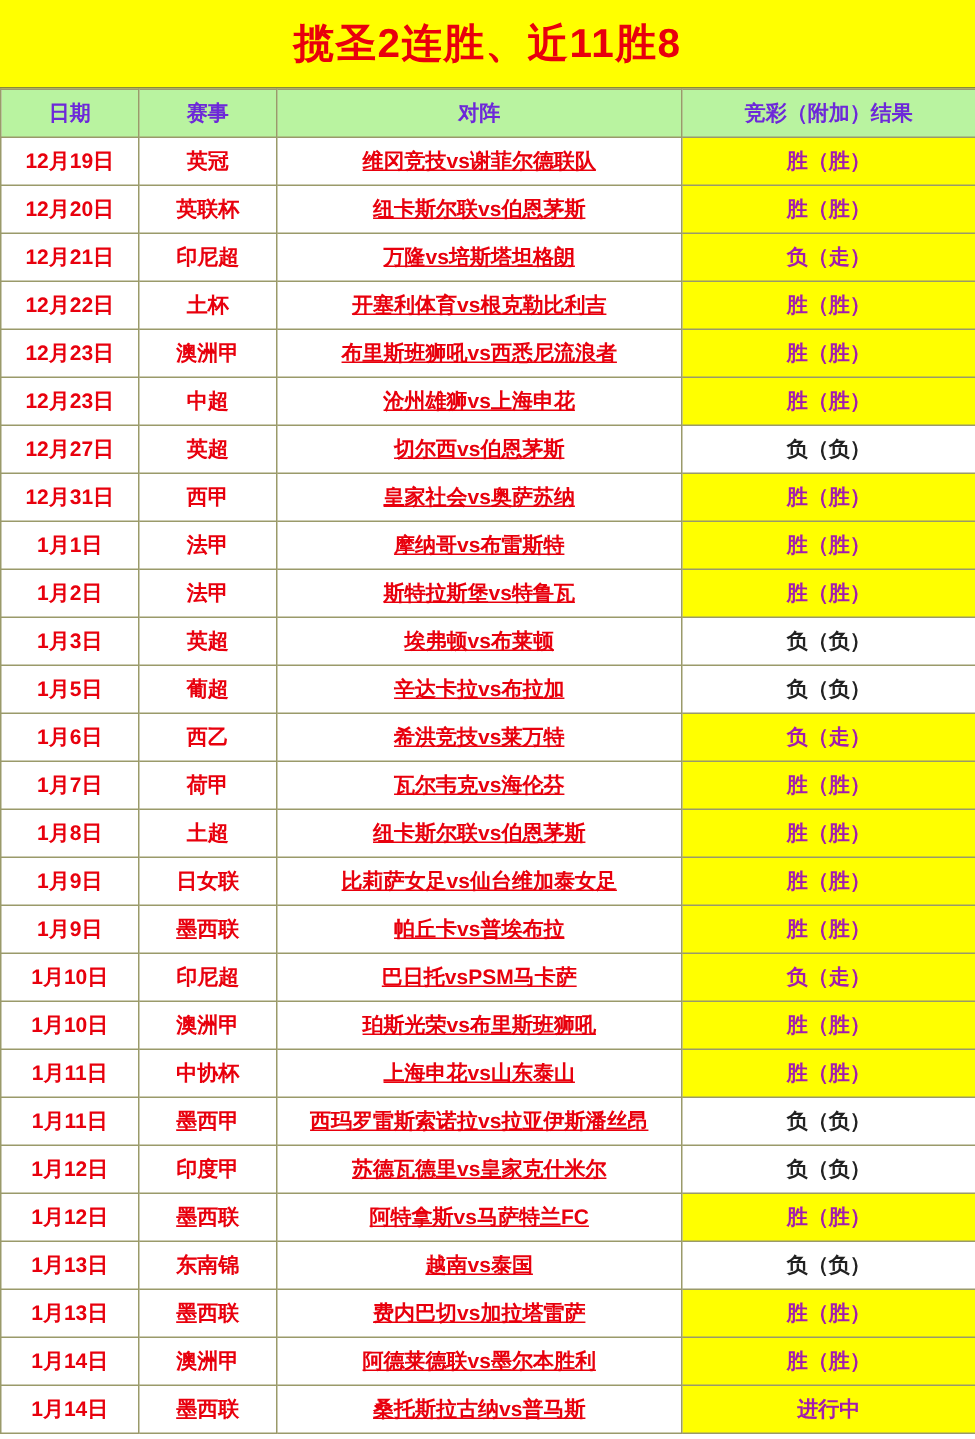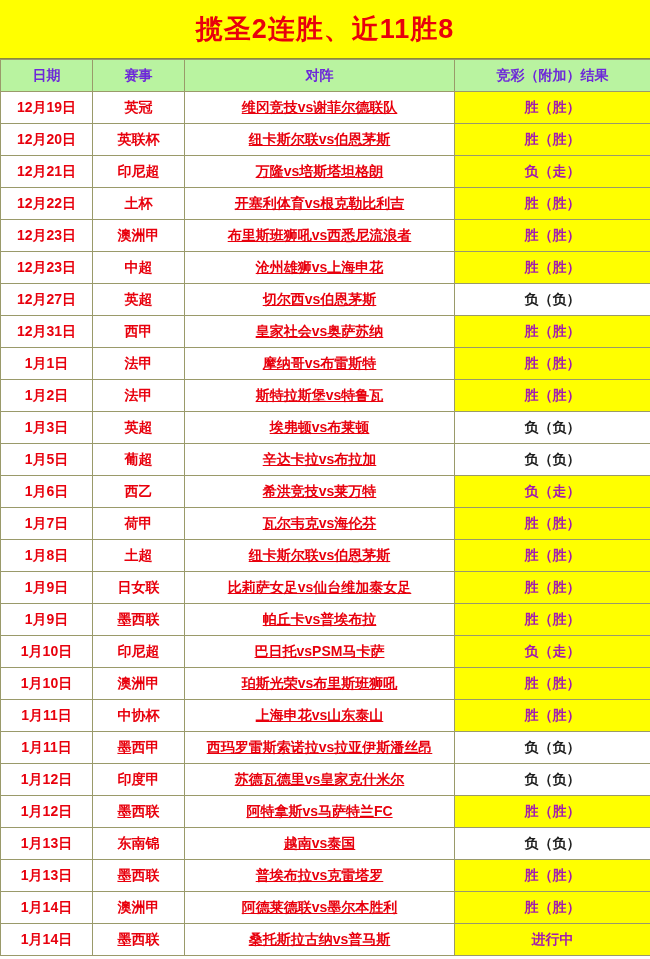--- a/index.html
+++ b/index.html
@@ -252,21 +252,21 @@
         </tr>
         <tr class="plain">
           <td class="date">1月13日</td>
           <td class="league">东南锦</td>
           <td class="match">越南vs泰国</td>
           <td class="result">负（负）</td>
         </tr>
         <tr class="hl">
           <td class="date">1月13日</td>
           <td class="league">墨西联</td>
-          <td class="match">普埃布拉vs克雷塔罗</td>
+          <td class="match">费内巴切vs加拉塔雷萨</td>
           <td class="result">胜（胜）</td>
         </tr>
         <tr class="hl">
           <td class="date">1月14日</td>
           <td class="league">澳洲甲</td>
           <td class="match">阿德莱德联vs墨尔本胜利</td>
           <td class="result">胜（胜）</td>
         </tr>
         <tr class="hl">
           <td class="date">1月14日</td>

